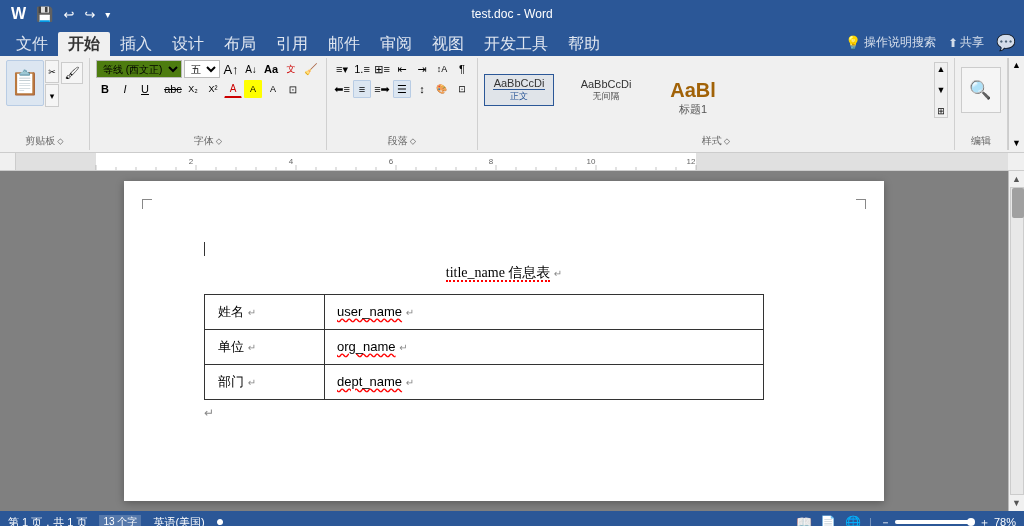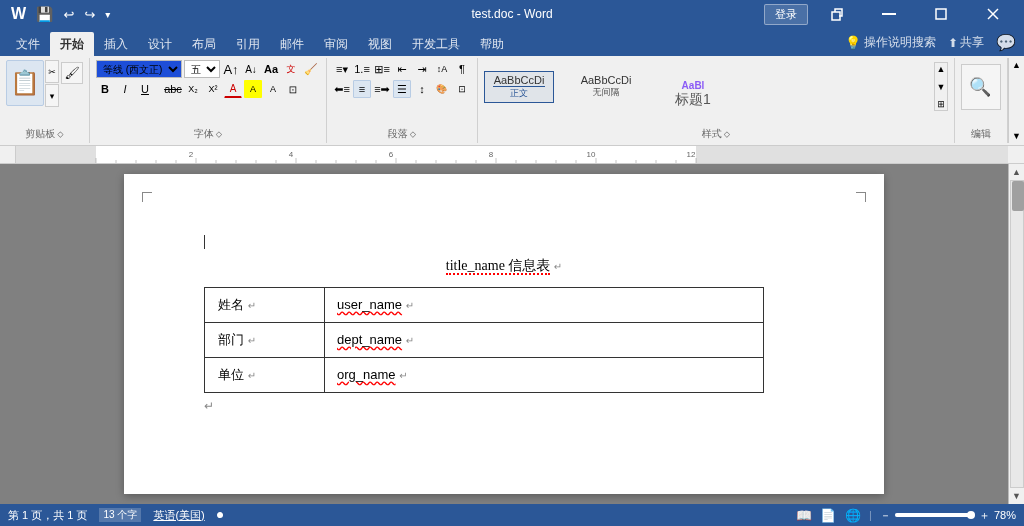--- a/index.html
+++ b/index.html
@@ -37,21 +37,21 @@
     
     .ribbon-tabs {
       background: #2b5797;
       height: 28px;
       display: flex;
       align-items: flex-end;
       padding-left: 6px;
     }
     .ribbon-tab {
       padding: 4px 10px;
-      font-size: 12px;
+      font-size: 16px;
       color: rgba(255,255,255,0.85);
       cursor: pointer;
       height: 24px;
       display: flex; align-items: center;
       border-radius: 2px 2px 0 0;
     }
     .ribbon-tab.active {
       background: #f0f0f0;
       color: #333;
       font-weight: bold;
@@ -87,21 +87,21 @@
       display: flex;
       align-items: center;
       gap: 2px;
     }
     .group-expand { font-size: 9px; cursor: pointer; }
 
     
     .font-controls { display: flex; flex-direction: column; gap: 2px; }
     .font-row { display: flex; align-items: center; gap: 2px; }
     .font-select {
-      height: 18px; font-size: 10px; border: 1px solid #bbb; background: #1d4ed8;
+      height: 18px; font-size: 10px; border: 1px solid #bbb; background: #4d7c0f;
       padding: 0 2px; min-width: 80px;
     }
     .font-size-select { height: 18px; font-size: 10px; border: 1px solid #bbb; background: white; padding: 0 2px; width: 36px; }
     .icon-btn {
       width: 18px; height: 18px;
       border: 1px solid transparent;
       background: transparent;
       cursor: pointer;
       display: flex; align-items: center; justify-content: center;
       font-size: 11px; border-radius: 1px;
@@ -230,45 +230,20 @@
 
       <span class="qa-icon" style="font-size:16px;font-weight:bold;color:#fff;">W</span>
       <span class="qa-icon" title="保存">💾</span>
       <span class="qa-icon" style="font-size:13px;">↩</span>
       <span class="qa-icon" style="font-size:13px;">↪</span>
       <span class="qa-icon" style="font-size:10px;">▾</span>
     </div>
   </div>
   <div style="position:absolute;left:50%;transform:translateX(-50%);">
     <span style="color:white;font-size:12px;">test.doc - Word</span>
-  </div>
-  <div class="title-right">
-    <button class="login-btn">登录</button>
-    <div class="title-btn">
-      <svg width="14" height="14" viewBox="0 0 14 14" fill="white">
-          <rect x="2" y="5" width="8" height="8" fill="none" stroke="white" stroke-width="1.5"></rect>
-          <path d="M5 5V2h7v7h-3" fill="none" stroke="white" stroke-width="1.5"></path>
-        </svg>
-    </div>
-    <div class="title-btn">
-      <svg width="14" height="2" viewBox="0 0 14 2">
-          <line x1="0" y1="1" x2="14" y2="1" stroke="white" stroke-width="2"></line>
-        </svg>
-    </div>
-    <div class="title-btn">
-      <svg width="12" height="12" viewBox="0 0 12 12" fill="none">
-          <rect x="1" y="1" width="10" height="10" stroke="white" stroke-width="1.5"></rect>
-        </svg>
-    </div>
-    <div class="title-btn close">
-      <svg width="12" height="12" viewBox="0 0 12 12">
-          <line x1="1" y1="1" x2="11" y2="11" stroke="white" stroke-width="1.5"></line>
-          <line x1="11" y1="1" x2="1" y2="11" stroke="white" stroke-width="1.5"></line>
-        </svg>
-    </div>
   </div>
 </div>
 
 <div class="ribbon-tabs">
   <div class="ribbon-tab">文件</div>
   <div class="ribbon-tab active">开始</div>
   <div class="ribbon-tab">插入</div>
   <div class="ribbon-tab">设计</div>
   <div class="ribbon-tab">布局</div>
   <div class="ribbon-tab">引用</div>
@@ -394,22 +369,22 @@
           <div style="font-size:11px;color:#333;">AaBbCcDi</div>
           <div style="font-size:9px;color:#2b5797;border-top:1.5px solid #2b5797;">正文</div>
         </div>
 
         <div style="border:1px solid transparent;padding:2px 8px;min-width:70px;text-align:center;cursor:pointer;">
           <div style="font-size:11px;color:#333;">AaBbCcDi</div>
           <div style="font-size:9px;color:#555;">无间隔</div>
         </div>
 
         <div style="border:1px solid transparent;padding:2px 8px;min-width:70px;text-align:center;cursor:pointer;">
-          <div style="font-size:10px;color:#8b5cf6;font-weight:bold;margin-top:16px;">AaBl</div>
-          <div style="font-size:14px;color:#555;">标题1</div>
+          <div style="font-size:20px;color:#a16207;font-weight:bold;margin-top:16px;">AaBl</div>
+          <div style="font-size:11px;color:#555;">标题1</div>
         </div>
       </div>
 
       <div style="display:flex;flex-direction:column;justify-content:space-between;width:14px;border:1px solid #ccc;margin:2px 0;">
         <div style="font-size:9px;text-align:center;cursor:pointer;padding:1px;">▲</div>
         <div style="font-size:9px;text-align:center;cursor:pointer;padding:1px;">▼</div>
         <div style="font-size:9px;text-align:center;cursor:pointer;padding:1px;">⊞</div>
       </div>
     </div>
     <div class="ribbon-group-label">
@@ -515,38 +490,38 @@
               <span>姓名</span>
               <span class="para-mark">↵</span>
             </td>
             <td class="value-cell">
               <span class="spell-underline">user_name</span>
               <span class="para-mark">↵</span>
             </td>
           </tr>
           <tr>
             <td class="label-cell">
+              <span>单位</span>
+              <span class="para-mark">↵</span>
+            </td>
+            <td class="value-cell">
+              <span class="spell-underline">org_name</span>
+              <span class="para-mark">↵</span>
+            </td>
+          </tr>
+          <tr>
+            <td class="label-cell">
               <span>部门</span>
               <span class="para-mark">↵</span>
             </td>
             <td class="value-cell">
               <span class="spell-underline">dept_name</span>
               <span class="para-mark">↵</span>
             </td>
           </tr>
-          <tr>
-            <td class="label-cell">
-              <span>单位</span>
-              <span class="para-mark">↵</span>
-            </td>
-            <td class="value-cell">
-              <span class="spell-underline">org_name</span>
-              <span class="para-mark">↵</span>
-            </td>
-          </tr>
         </tbody>
       </table>
 
       <div style="margin-top:6px;font-size:12px;color:#888;">↵</div>
     </div>
   </div>
 
   <div style="width:16px;background:#f0f0f0;border-left:1px solid #bbb;display:flex;flex-direction:column;align-items:center;">
     <div style="font-size:9px;color:#555;cursor:pointer;padding:3px 0;">▲</div>
     <div style="flex:1;background:#e8e8e8;width:14px;border:1px solid #ccc;margin:0 1px;position:relative;">

